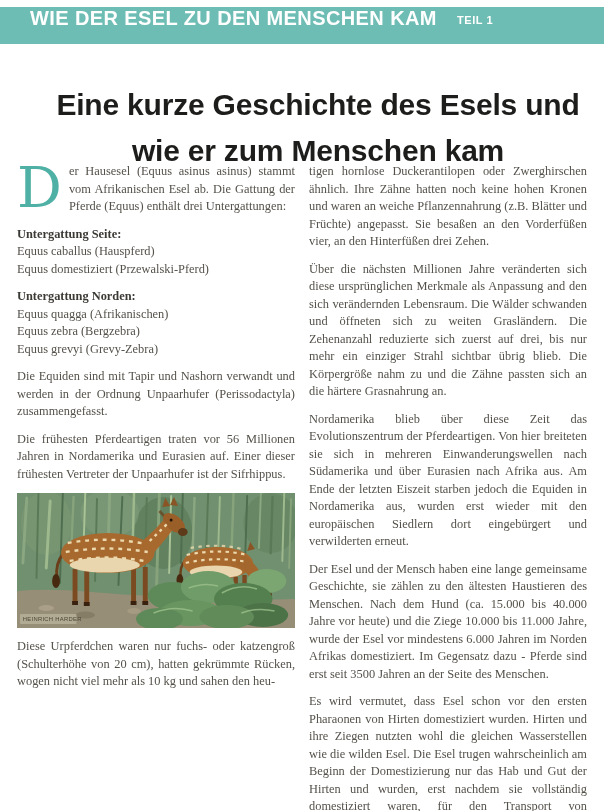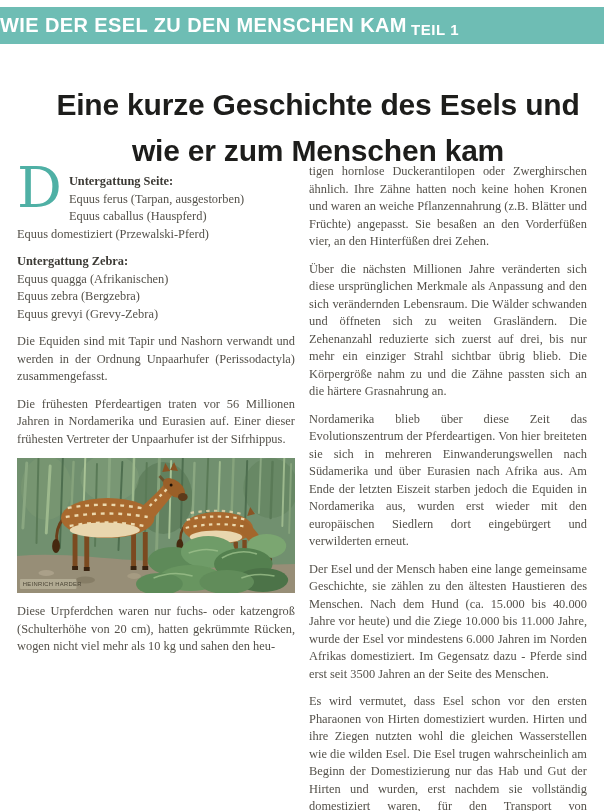--- a/index.html
+++ b/index.html
@@ -3,30 +3,30 @@
 <meta charset="utf-8">
 <style>
   html,body{margin:0;padding:0;background:#ffffff;}
   .page{
     position:relative;width:604px;height:811px;background:#ffffff;
     overflow:hidden;font-family:"Liberation Serif",serif;color:#54514a;
   }
   
   .banner{
     position:absolute;top:7px;left:0;width:604px;height:37px;
-    background:#6ebdb4;display:flex;align-items:center;
-    box-sizing:border-box;
+    background:#6ebdb4;display:flex;
+    padding-left:30px;box-sizing:border-box;
   }
   .banner-title{
     color:#ffffff;font-family:"Liberation Sans",sans-serif;font-weight:700;
     font-size:20px;letter-spacing:.4px;white-space:nowrap;
   }
   .banner-part{
     color:#ffffff;font-family:"Liberation Sans",sans-serif;font-weight:700;
-    font-size:15px;letter-spacing:.6px;margin-left:4px;margin-top:7px;
+    font-size:11px;letter-spacing:.6px;margin-left:20px;margin-top:7px;
   }
   
   .title{
     position:absolute;top:66px;left:0;width:604px;margin:16px;
     text-align:center;font-family:"Liberation Sans",sans-serif;
     font-weight:700;font-size:30px;line-height:46px;color:#1d1d1b;
     letter-spacing:-.2px;
   }
   
   .columns{
@@ -56,31 +56,30 @@
     <span class="banner-title">WIE DER ESEL ZU DEN MENSCHEN KAM</span>
     <span class="banner-part">TEIL 1</span>
   </header>
 
   <h1 class="title"><span>Eine kurze Geschichte des Esels und</span><br><span>wie er zum Menschen kam</span></h1>
 
   <div class="columns">
 
     <div class="col">
 
-      <p><span class="dropcap">D</span></p>
+      <p><span class="dropcap">D</span><span>er Hausesel (Equus asinus asinus) stammt vom Afrikanischen Esel ab. Die Gattung der Pferde (Equus) enthält drei Untergattungen:</span></p>
 
       <div class="section">
         <div class="sec-head">Untergattung Seite:</div>
-        <div class="sec-item">Equus ferus (Tarpan, ausgestorben)</div>
         <div class="sec-item">Equus caballus (Hauspferd)</div>
         <div class="sec-item">Equus domestiziert (Przewalski-Pferd)</div>
       </div>
 
       <div class="section">
-        <div class="sec-head">Untergattung Zebra:</div>
+        <div class="sec-head">Untergattung Norden:</div>
         <div class="sec-item">Equus quagga (Afrikanischen)</div>
         <div class="sec-item">Equus zebra (Bergzebra)</div>
         <div class="sec-item">Equus grevyi (Grevy-Zebra)</div>
       </div>
 
 
       <p>Die Equiden sind mit Tapir und Nashorn verwandt und werden in der Ordnung Unpaarhufer (Perissodactyla) zusammengefasst.</p>
       <p>Die frühesten Pferdeartigen traten vor 56 Millionen Jahren in Nordamerika und Eurasien auf. Einer dieser frühesten Vertreter der Unpaarhufer ist der Sifrhippus.</p>
 
       <figure class="illustration" style="margin:2px 0 10px;">

